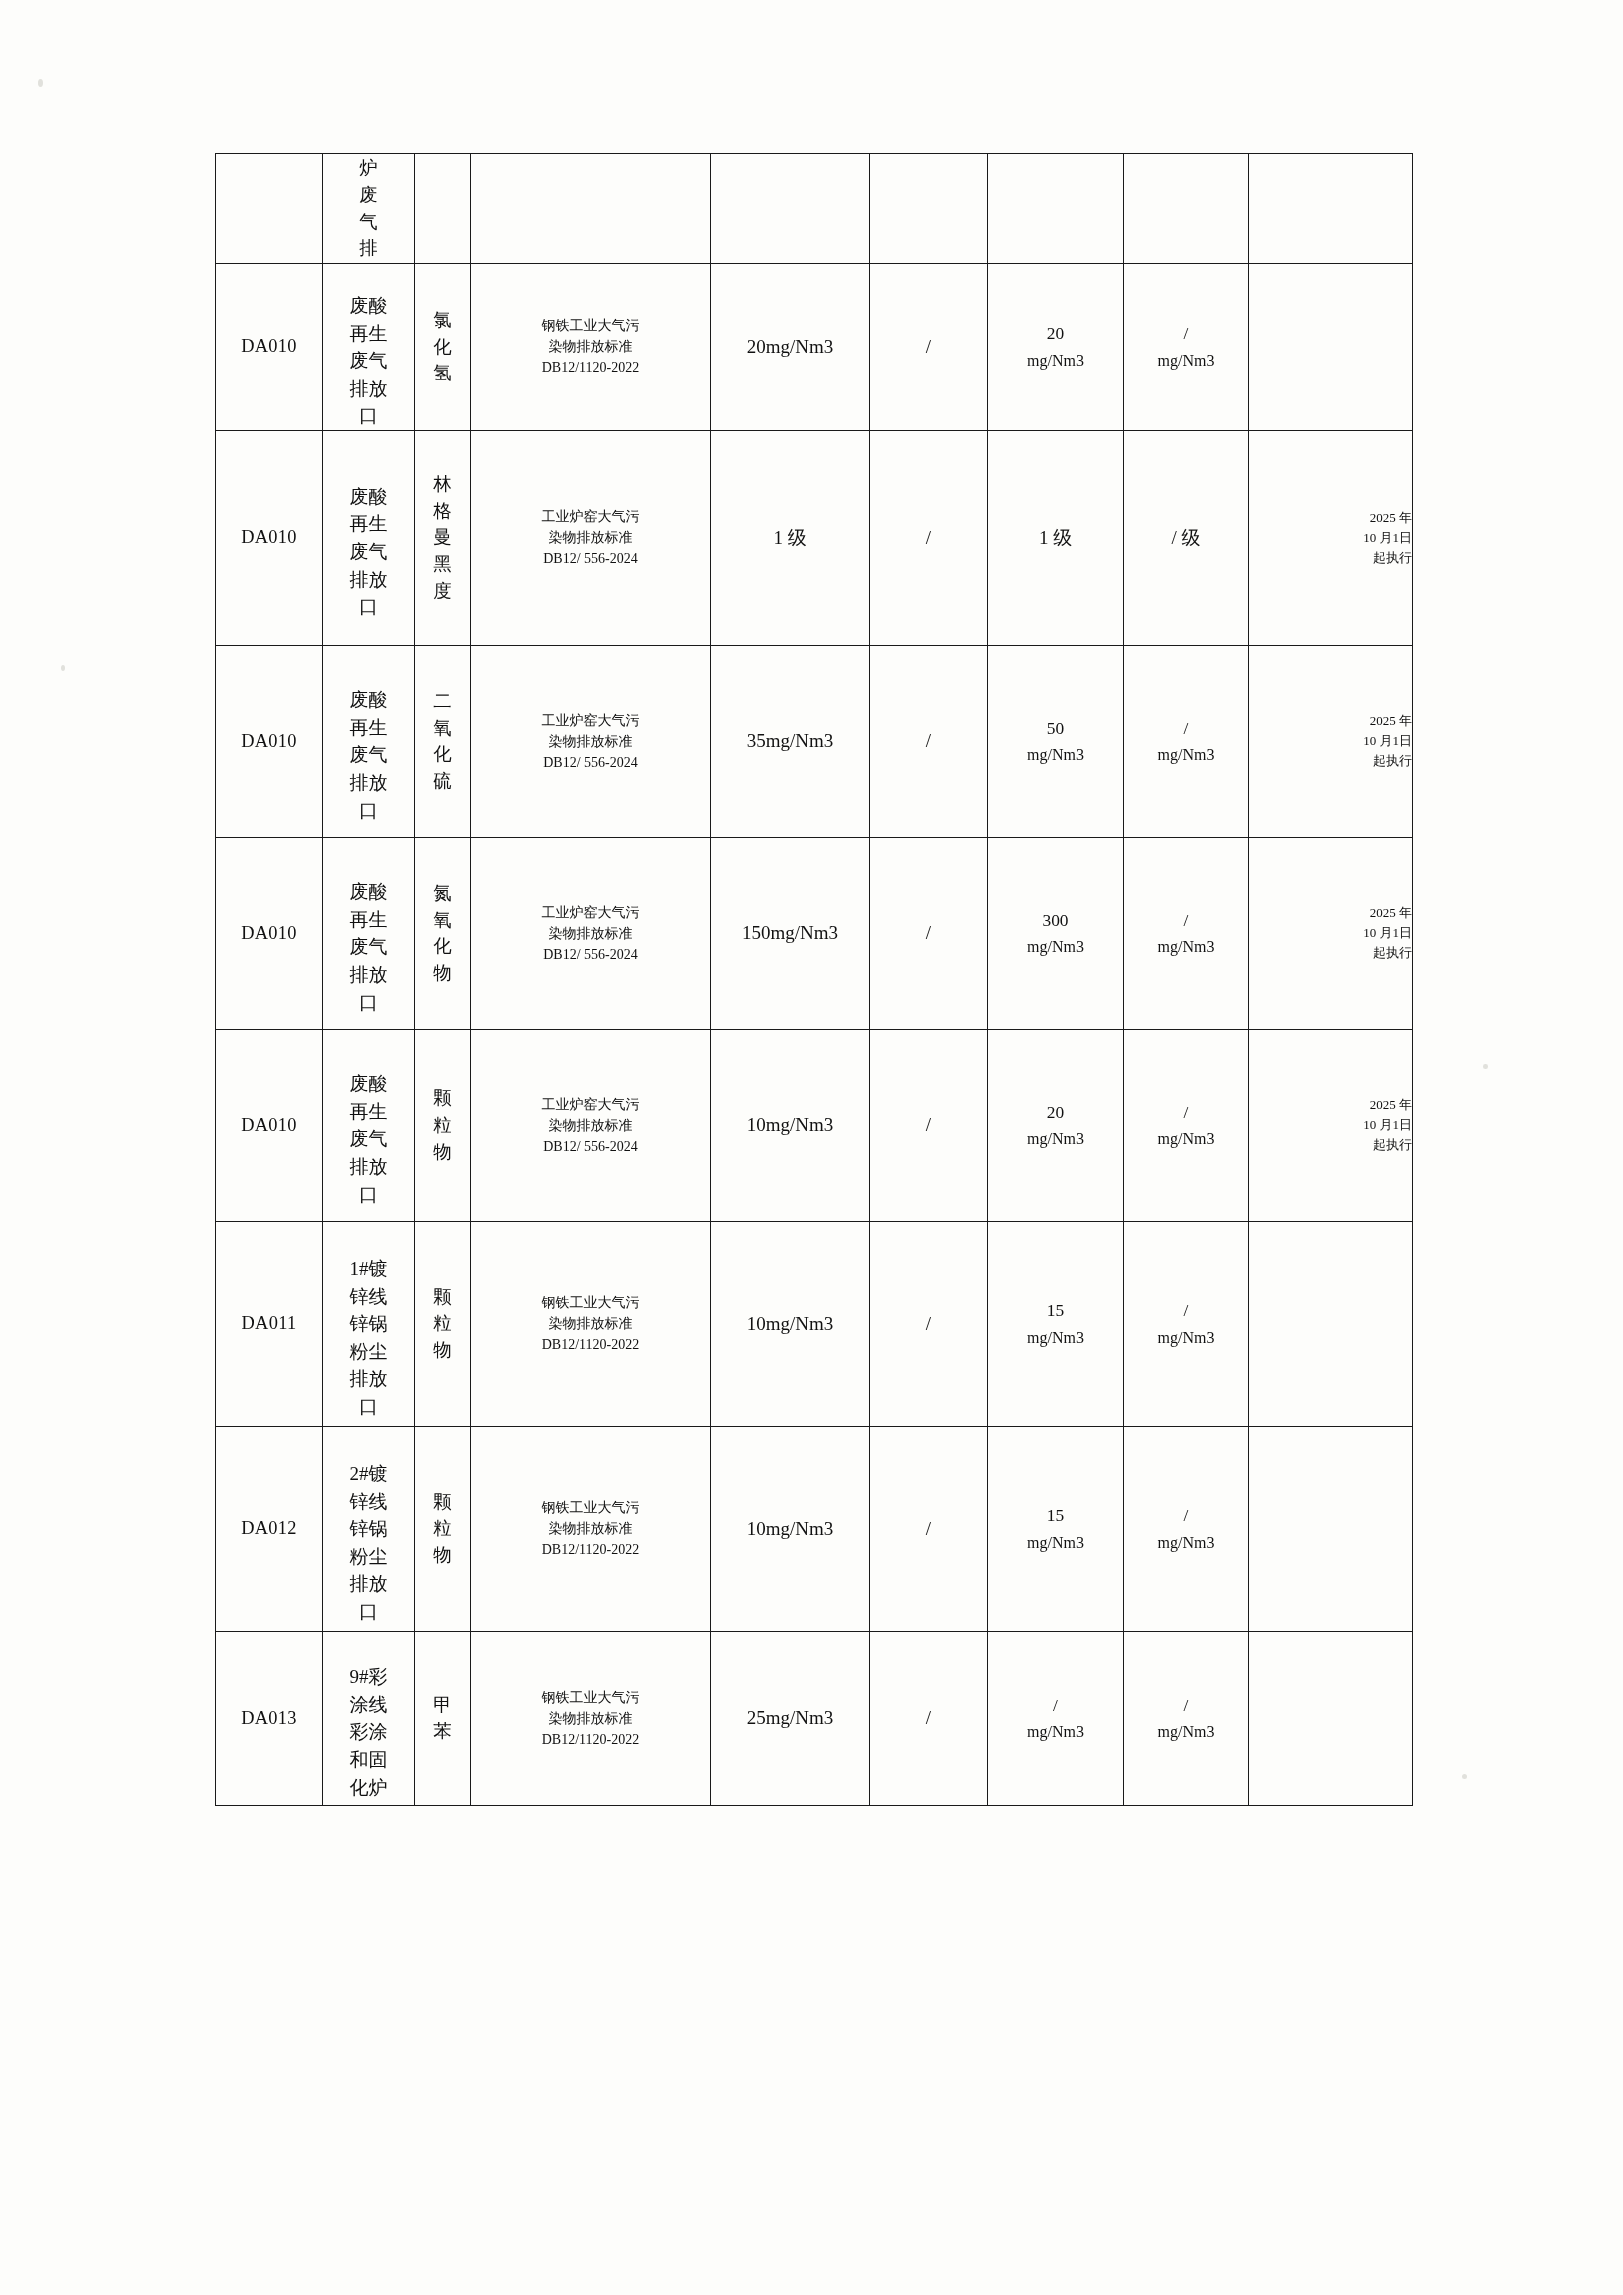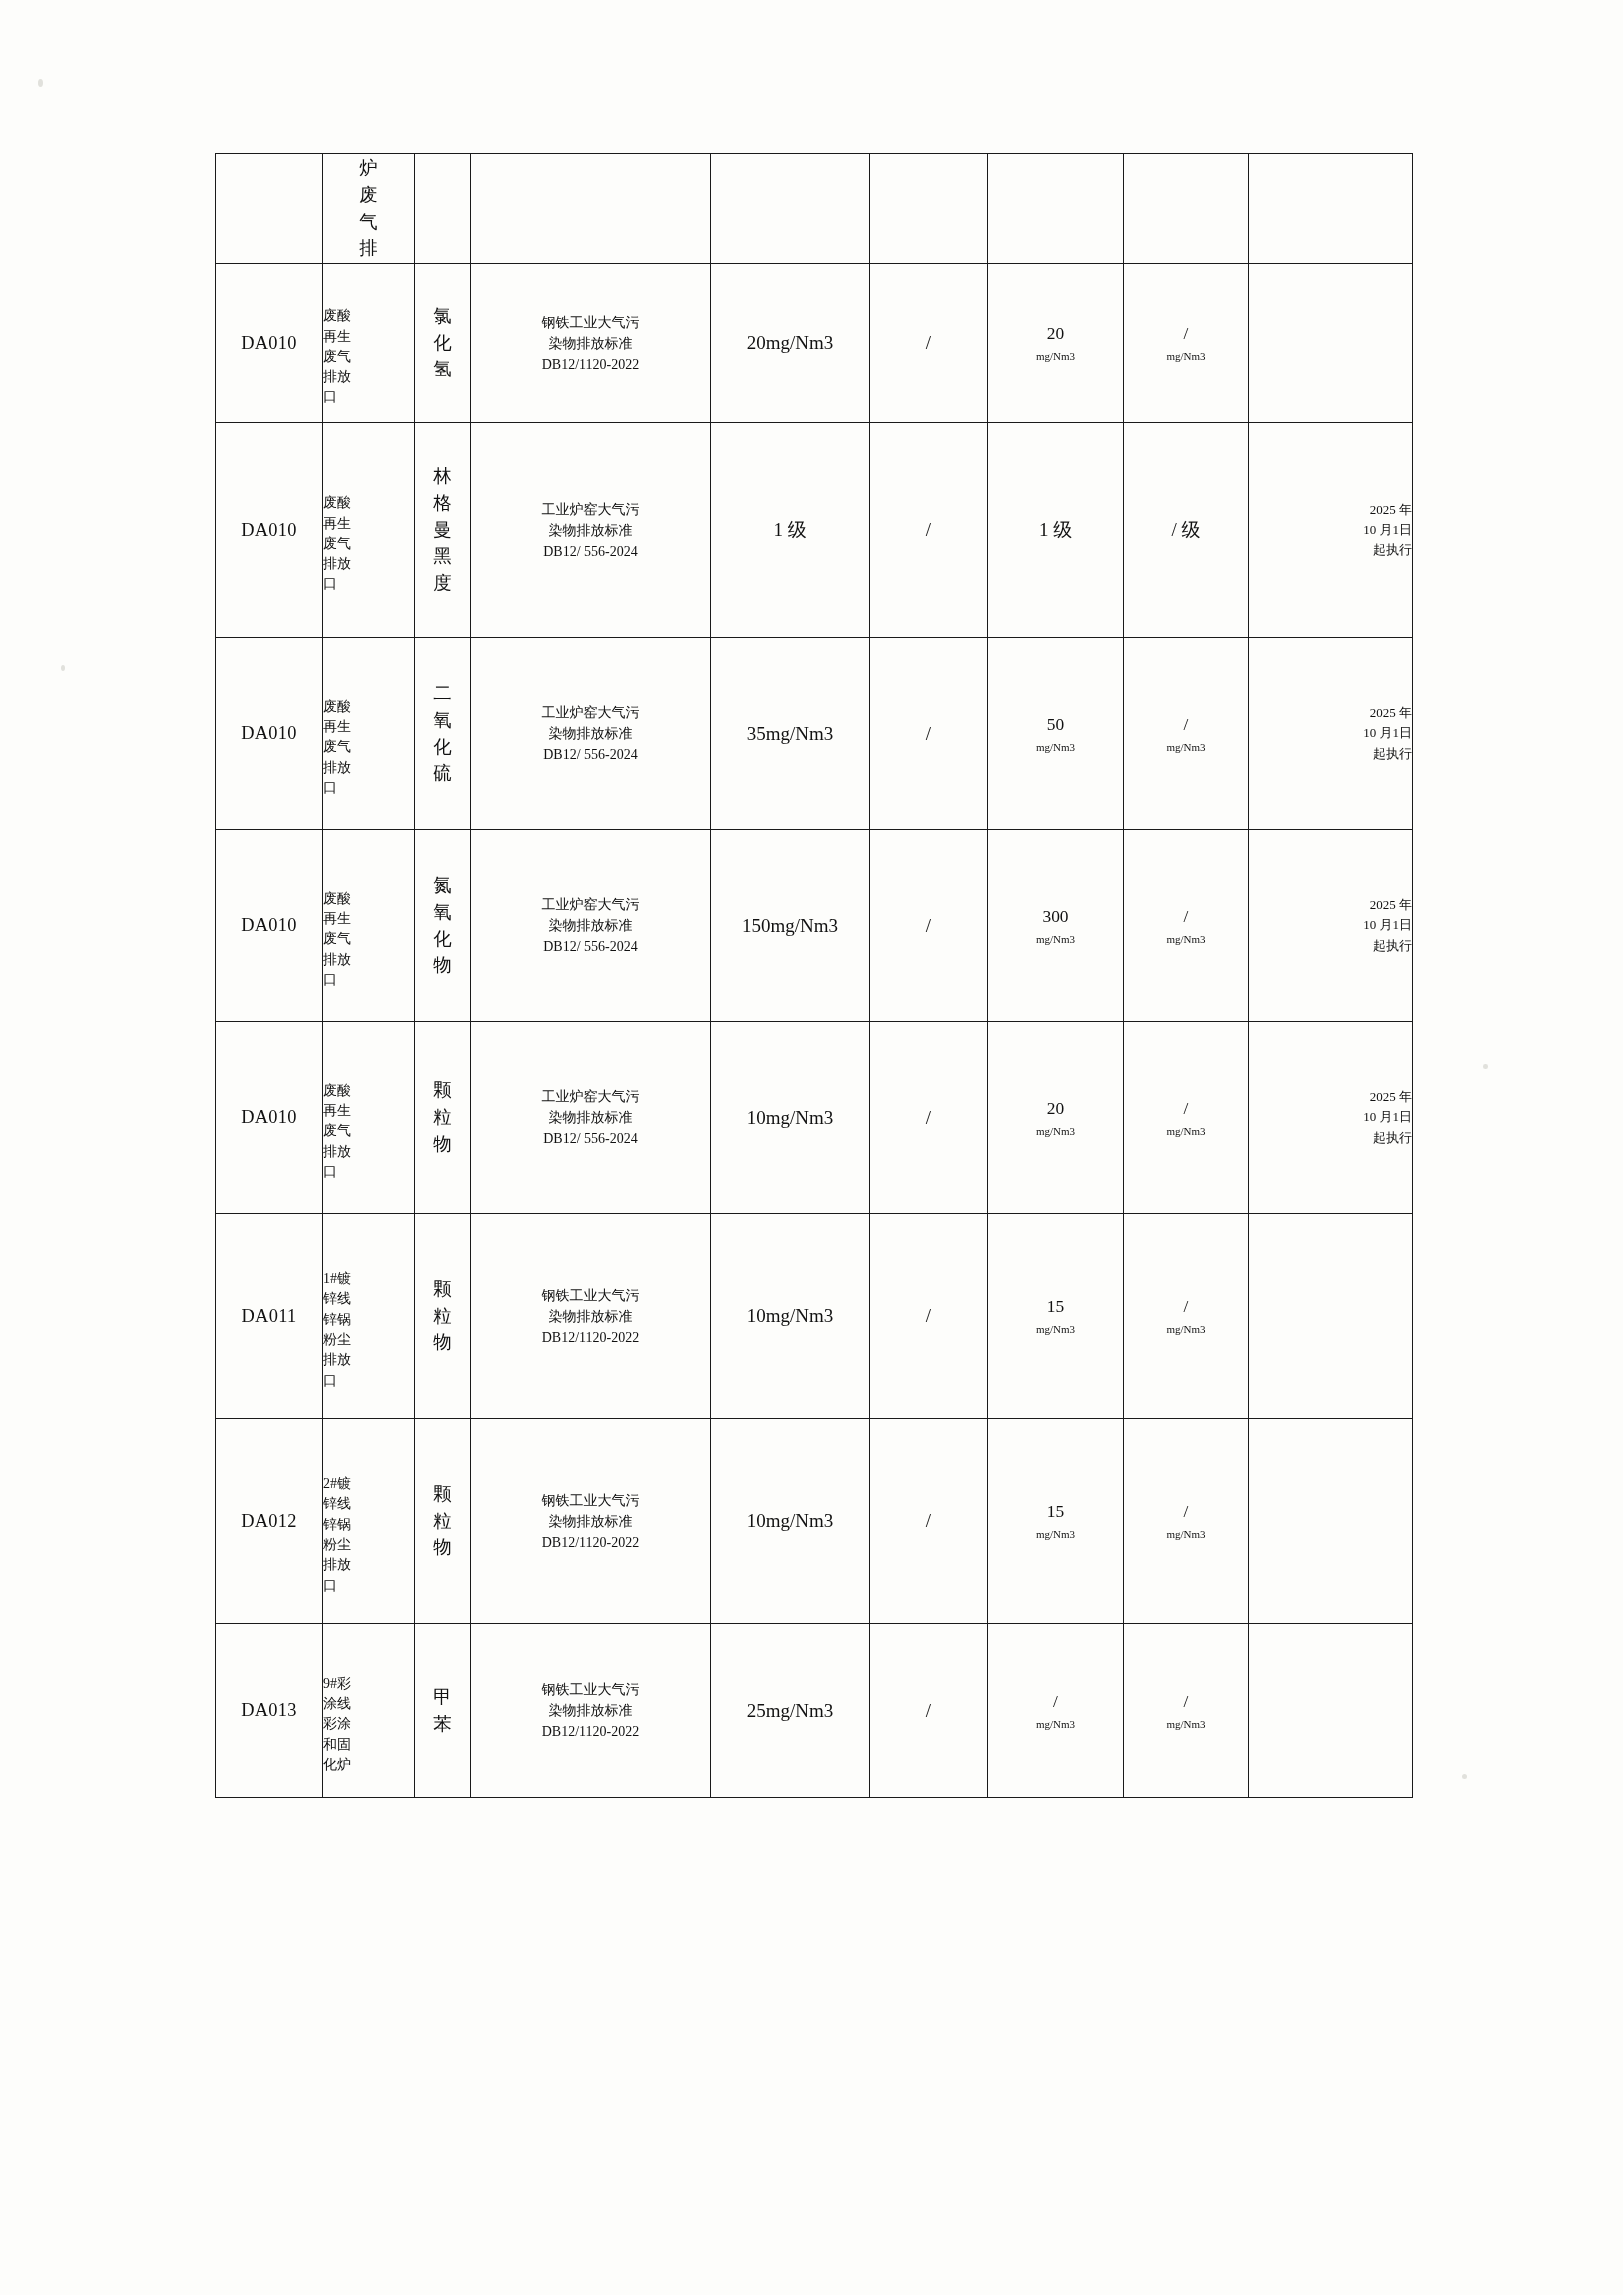--- a/index.html
+++ b/index.html
@@ -56,22 +56,22 @@
     
     display: block;
     width: 100%;
     text-align: center;
     font-size: 18.4px;
     line-height: 1.45;
     letter-spacing: 0;
   }
   .stack {
     display: block;
-    text-align: left;
-    font-size: 14px;
+    text-align: center;
+    font-size: 19px;
     line-height: 1.45;
     margin-top: 28px;
   }
   .stack span { display: block; }
   .vert span { display: block; }
   .code {
     font-size: 18.4px;
     letter-spacing: 0.3px;
     text-align: center;
   }
@@ -85,21 +85,21 @@
   .num {
     font-size: 19px;
   }
   .twoline {
     font-size: 17.4px;
     line-height: 1.6;
     display: block;
   }
   .twoline span { display: block; }
   .small-unit {
-    font-size: 11px;
+    font-size: 16px;
   }
   .note {
     font-size: 13px;
     line-height: 1.55;
     display: block;
     text-align: right;
   }
   .note span { display: block; }
   .pagenum {
     position: absolute;

